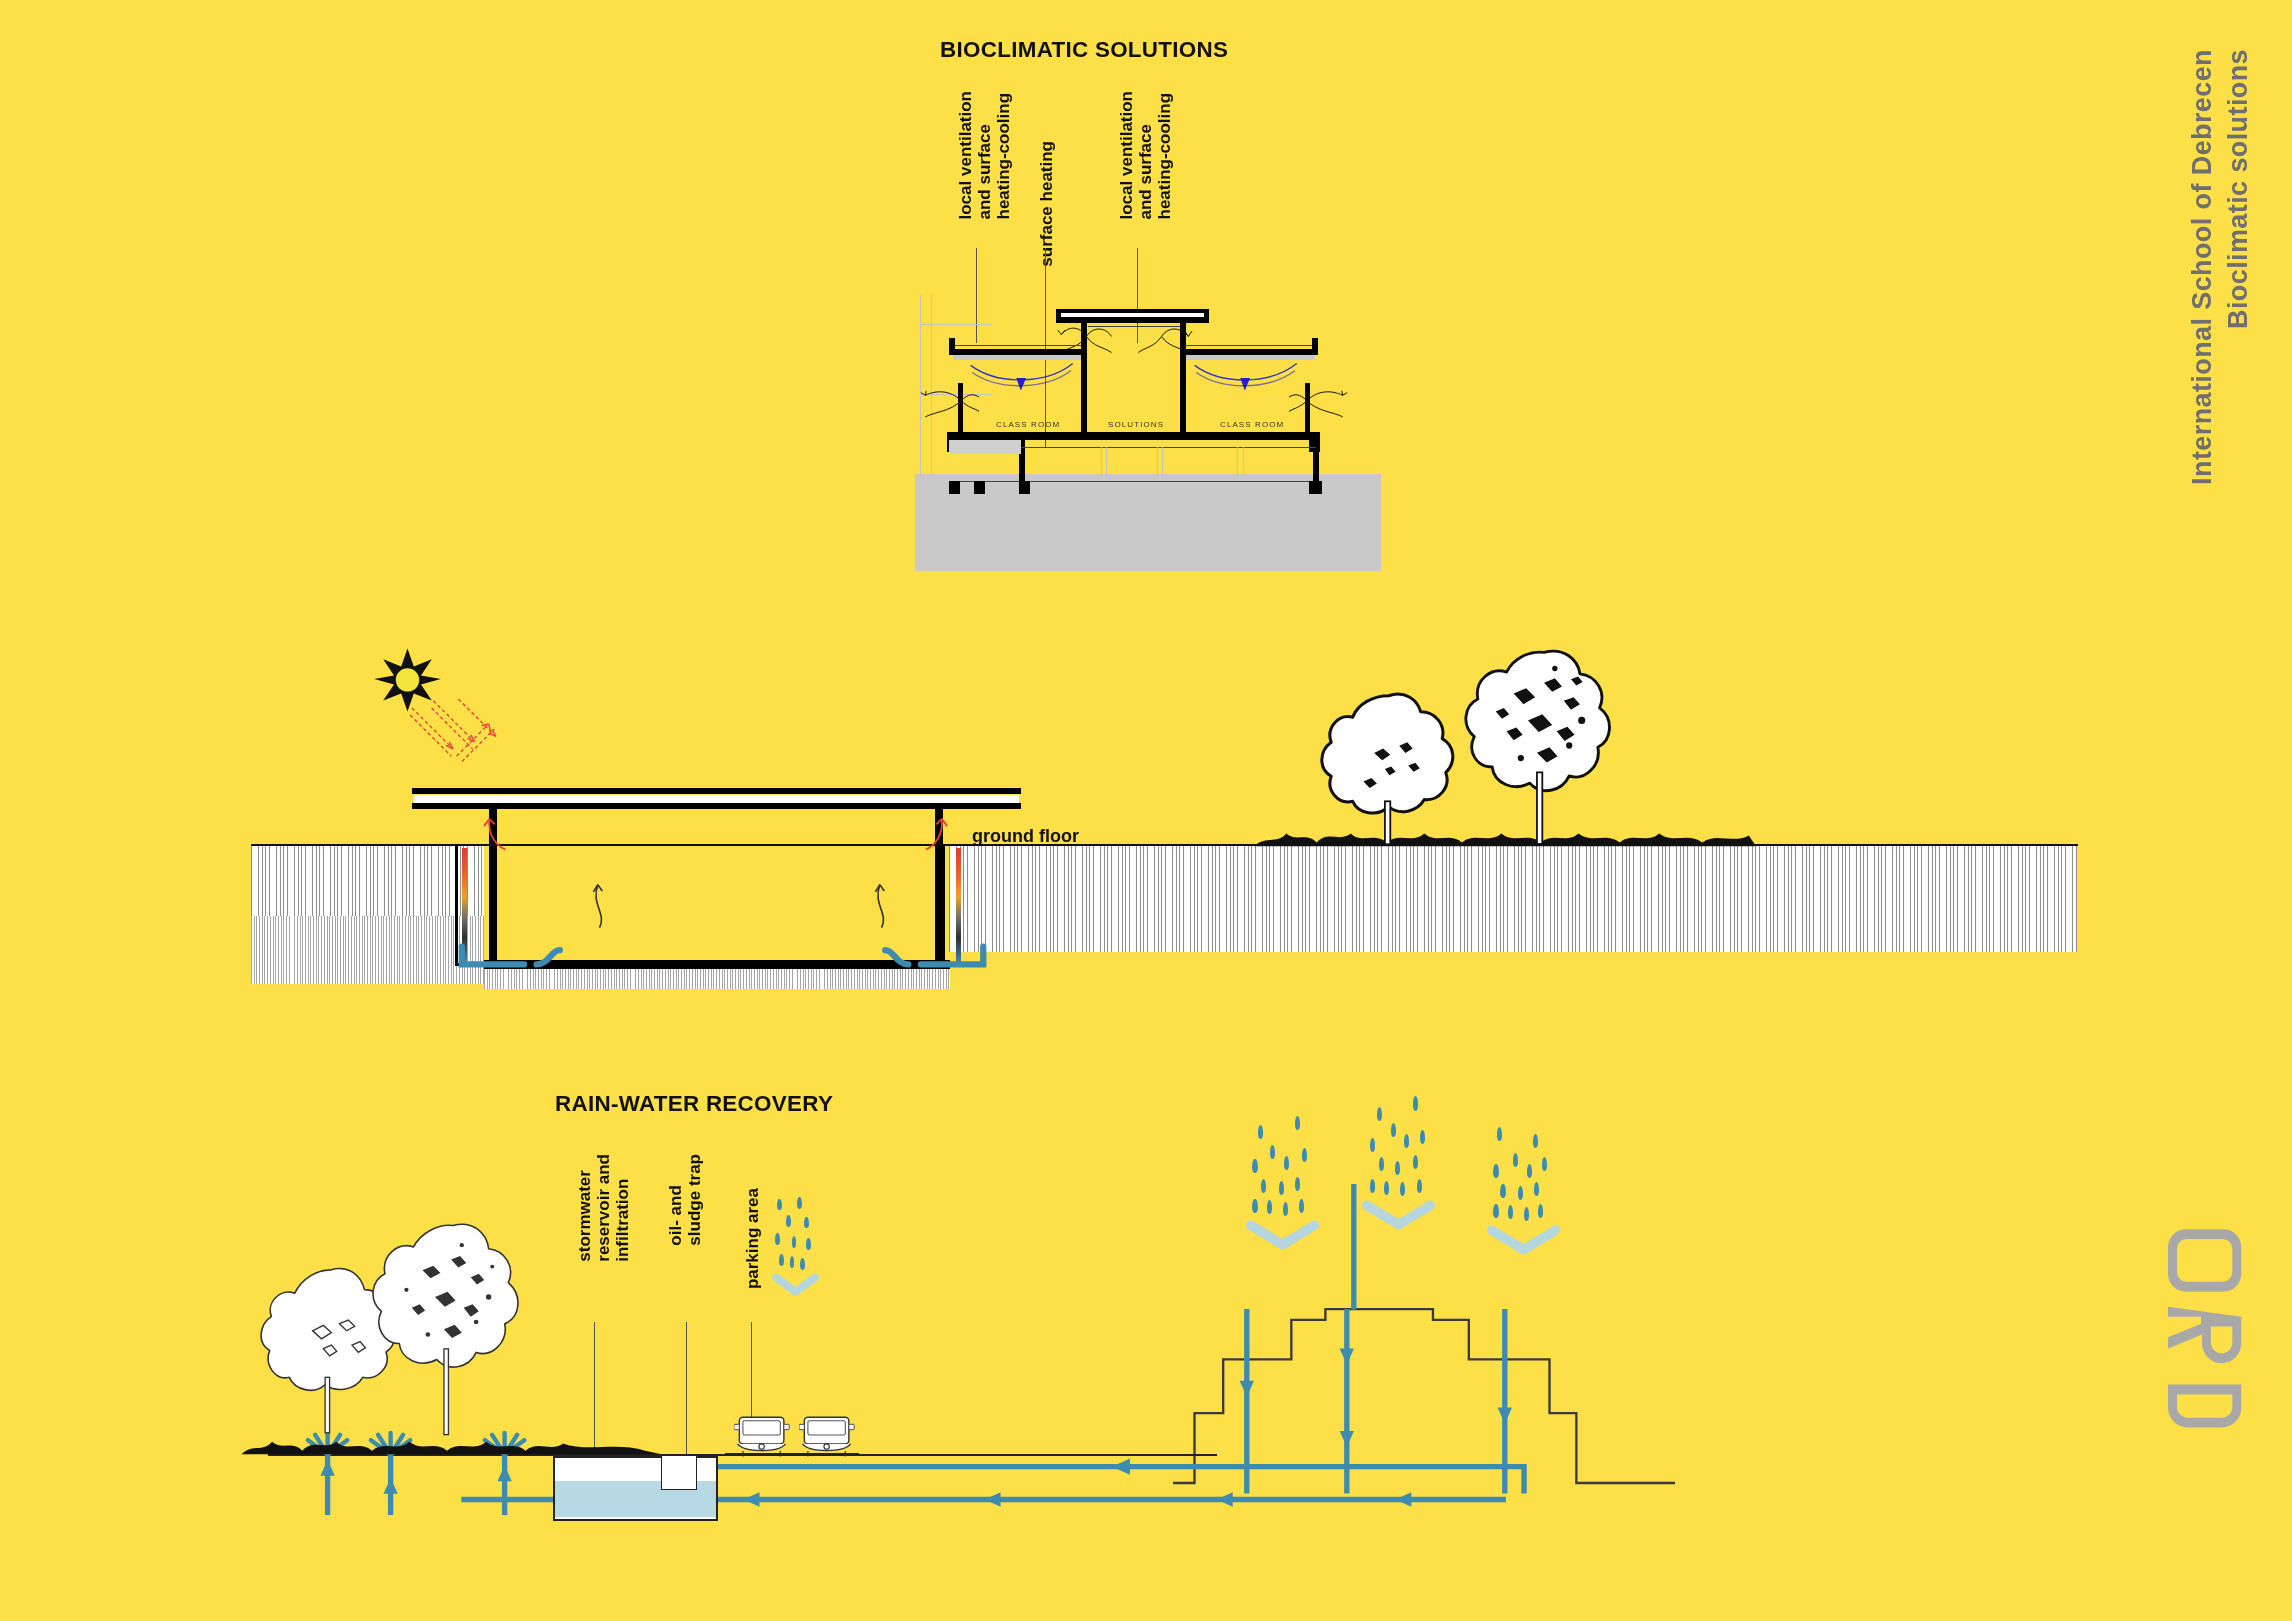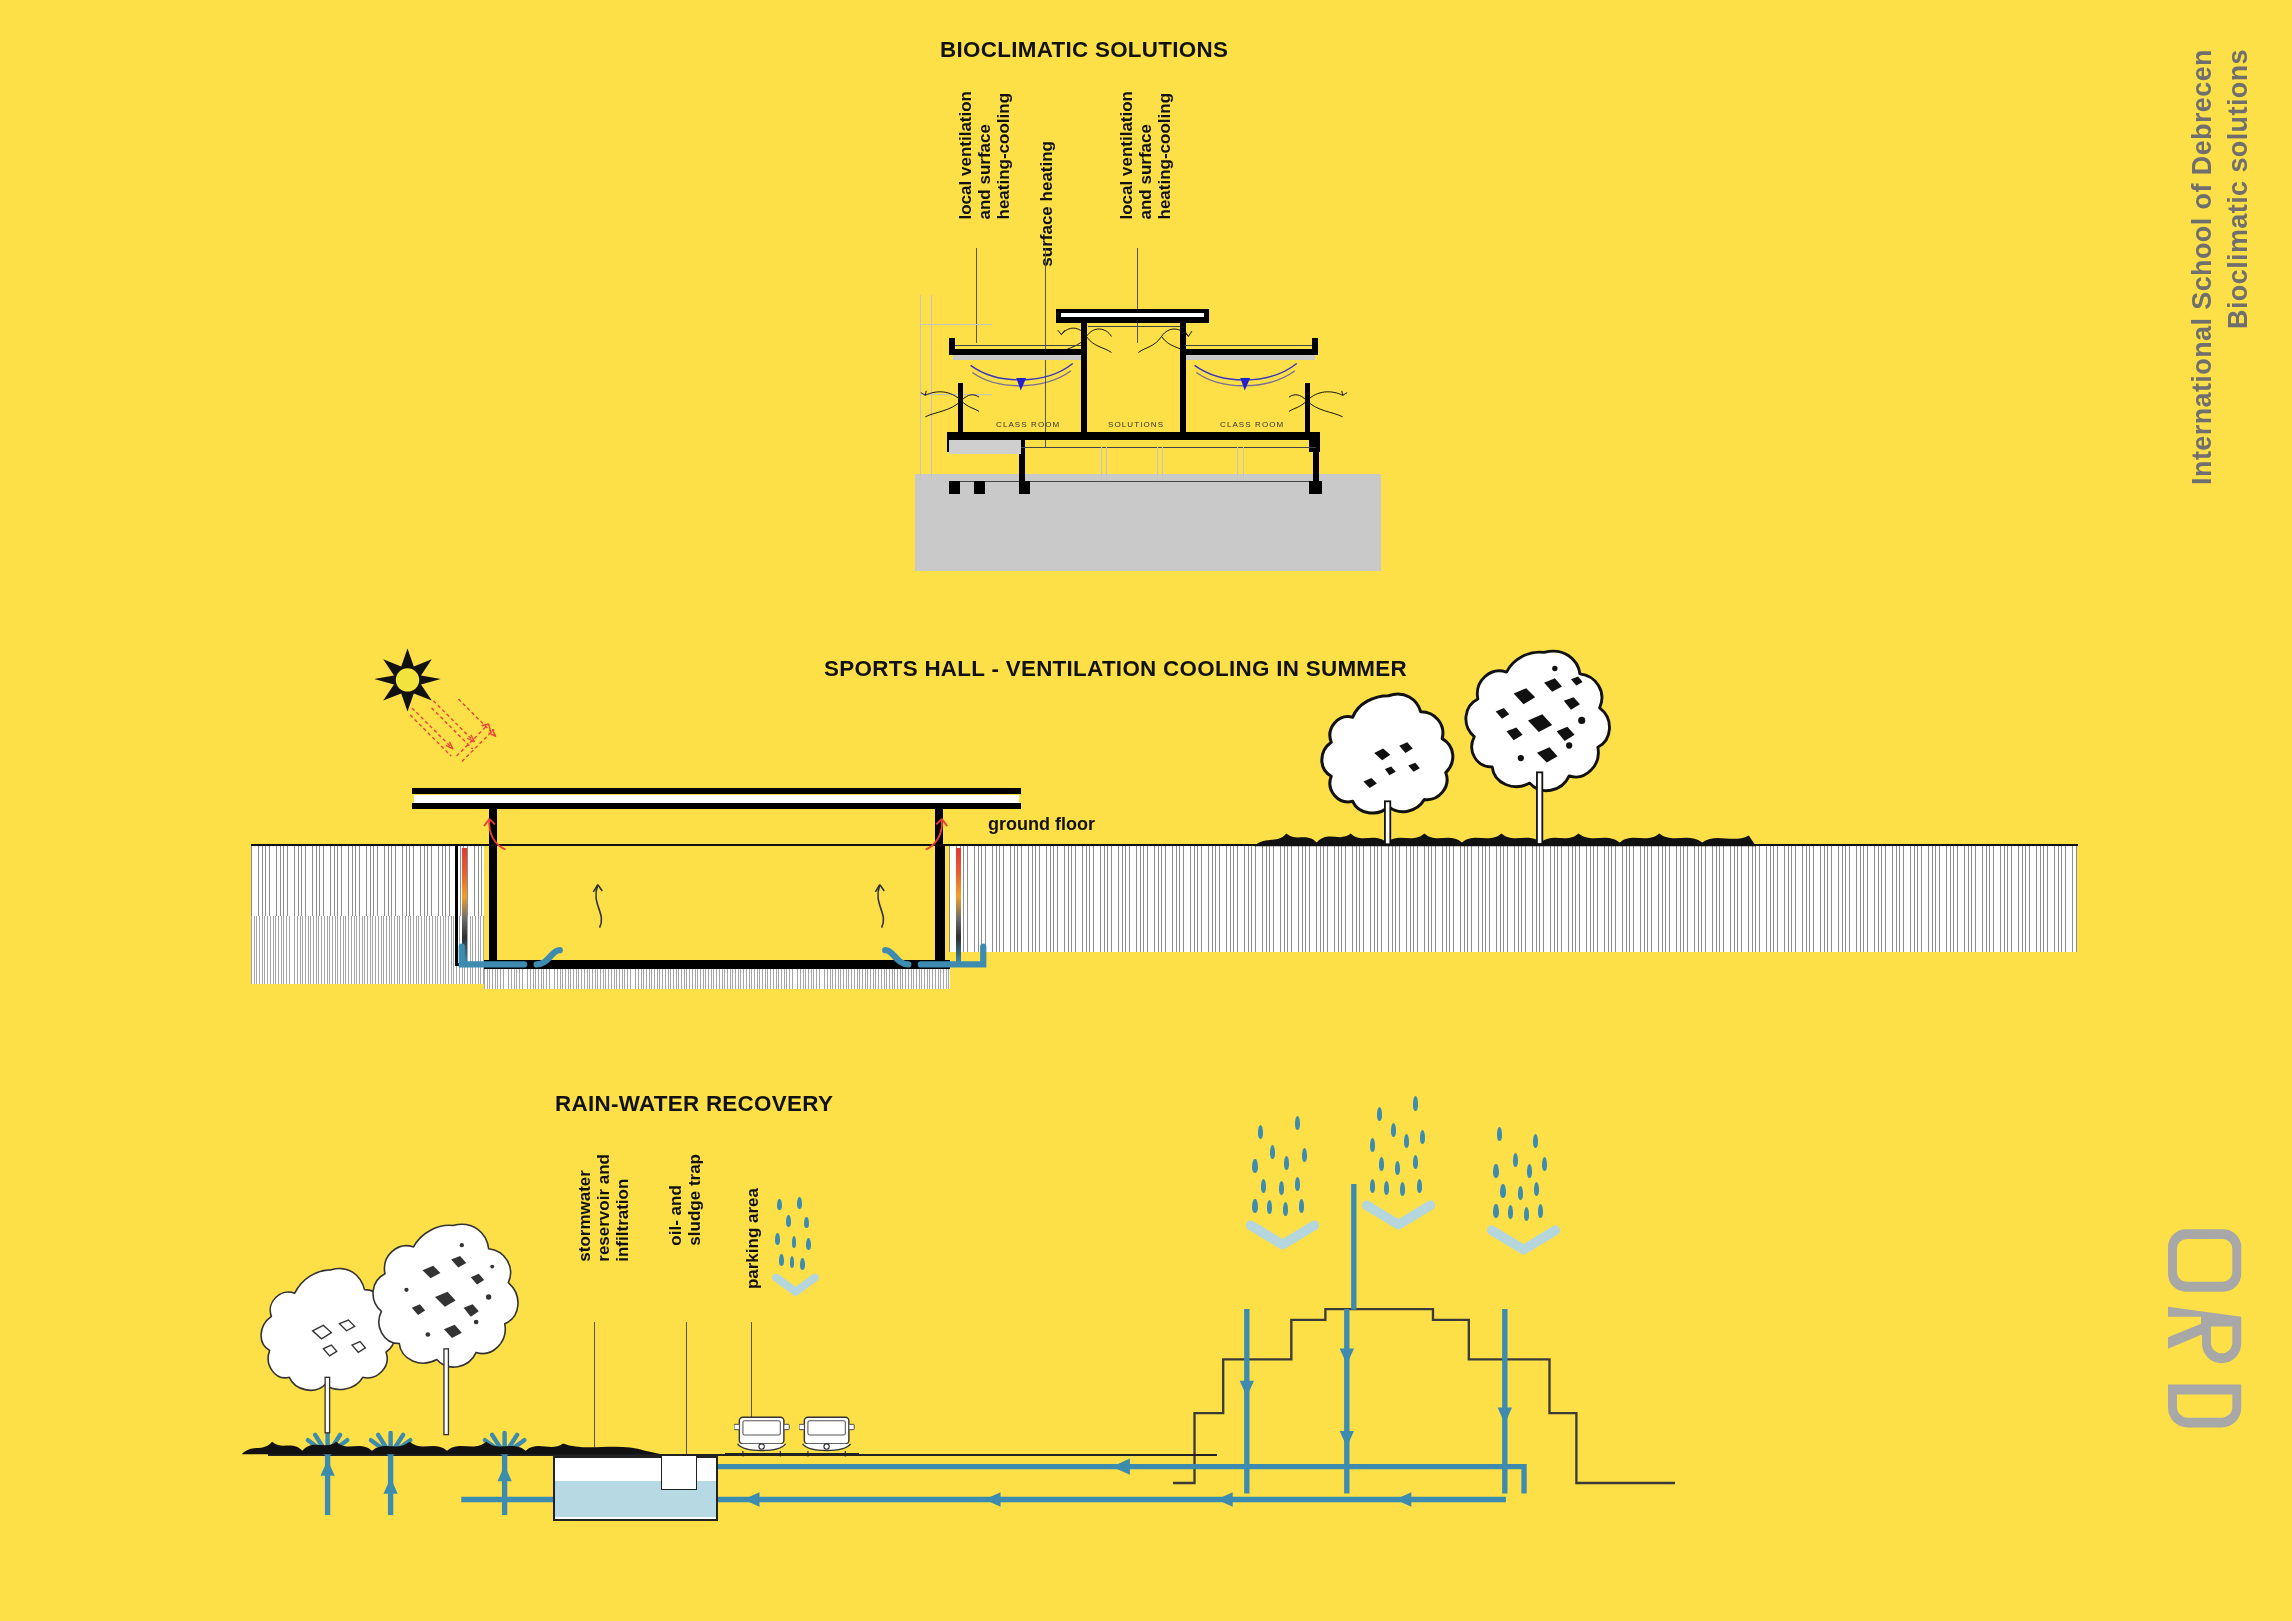--- a/index.html
+++ b/index.html
@@ -170,21 +170,20 @@
     <div class="guide abs" style="left:321px;top:143px;width:0.9px;height:34px;"></div>
 
     <div class="blk abs" style="left:27px;top:177px;width:10.7px;height:12.5px;"></div>
     <div class="blk abs" style="left:52px;top:177px;width:10.7px;height:12.5px;"></div>
     <div class="blk abs" style="left:97px;top:177px;width:10.7px;height:12.5px;"></div>
     <div class="blk abs" style="left:387px;top:177px;width:12.5px;height:12.5px;"></div>
   </div>
 
   <div class="abs" id="d2">
 
-    <div class="ttl abs" style="left:430px;top:-25px;">SPORTS HALL - VENTILATION COOLING IN SUMMER</div>
 
     <svg class="abs" style="left:-27px;top:-38px;" width="81" height="72" viewBox="0 0 90 80">
       <path d="M45,6 L52,26 L72,18 L60,36 L82,40 L60,46 L72,64 L52,56 L45,76 L38,56 L18,64 L30,46 L8,40 L30,36 L18,18 L38,26 Z" fill="#111"></path>
       <circle cx="45" cy="41" r="13" fill="#f2e33d"></circle>
     </svg>
 
     <svg class="abs" style="left:9px;top:18px;" width="125" height="116" viewBox="0 0 140 130">
       <g stroke="#e8403a" stroke-width="1.5" fill="none" stroke-dasharray="4 3">
         <path d="M10,10 L56,56"></path>
           <path d="M8,18 L54,64"></path>
@@ -247,21 +246,21 @@
 
     <svg class="abs" style="left:193px;top:193px;" width="27" height="59" viewBox="0 0 30 66">
       <path d="M14,60 C22,44 4,34 12,12" stroke="#333" stroke-width="1.8" fill="none"></path>
       <path d="M12,12 L7,20 M12,12 L17,19" stroke="#333" stroke-width="1.8" fill="none"></path>
     </svg>
     <svg class="abs" style="left:475px;top:193px;" width="27" height="59" viewBox="0 0 30 66">
       <path d="M14,60 C22,44 4,34 12,12" stroke="#333" stroke-width="1.8" fill="none"></path>
       <path d="M12,12 L7,20 M12,12 L17,19" stroke="#333" stroke-width="1.8" fill="none"></path>
     </svg>
 
-    <div class="glabel abs" style="left:578px;top:133px;margin-left:16px;">ground floor</div>
+    <div class="glabel abs" style="left:578px;top:145px;">ground floor</div>
 
     <svg class="abs" style="left:860px;top:140px;" width="502" height="27" viewBox="0 0 560 30">
       <path d="M0,28 C14,16 26,26 36,14 C48,24 58,12 70,24 C82,10 96,24 108,14 C120,26 134,12 148,24
                C162,12 176,26 190,14 C204,26 218,12 232,24 C246,12 262,26 276,14 C290,26 306,12 320,24
                C334,12 348,26 362,14 C378,26 392,12 408,24 C422,12 438,26 452,14 C468,26 484,12 500,24
                C516,12 534,26 552,16 L560,28 Z" fill="#111"></path>
     </svg>
 
     <svg class="abs" style="left:905px;top:-5.4px;" width="179" height="179" viewBox="0 0 200 200">
       <path d="M100,22 C118,16 132,26 136,40 C152,40 164,54 160,70 C174,78 176,96 164,108

